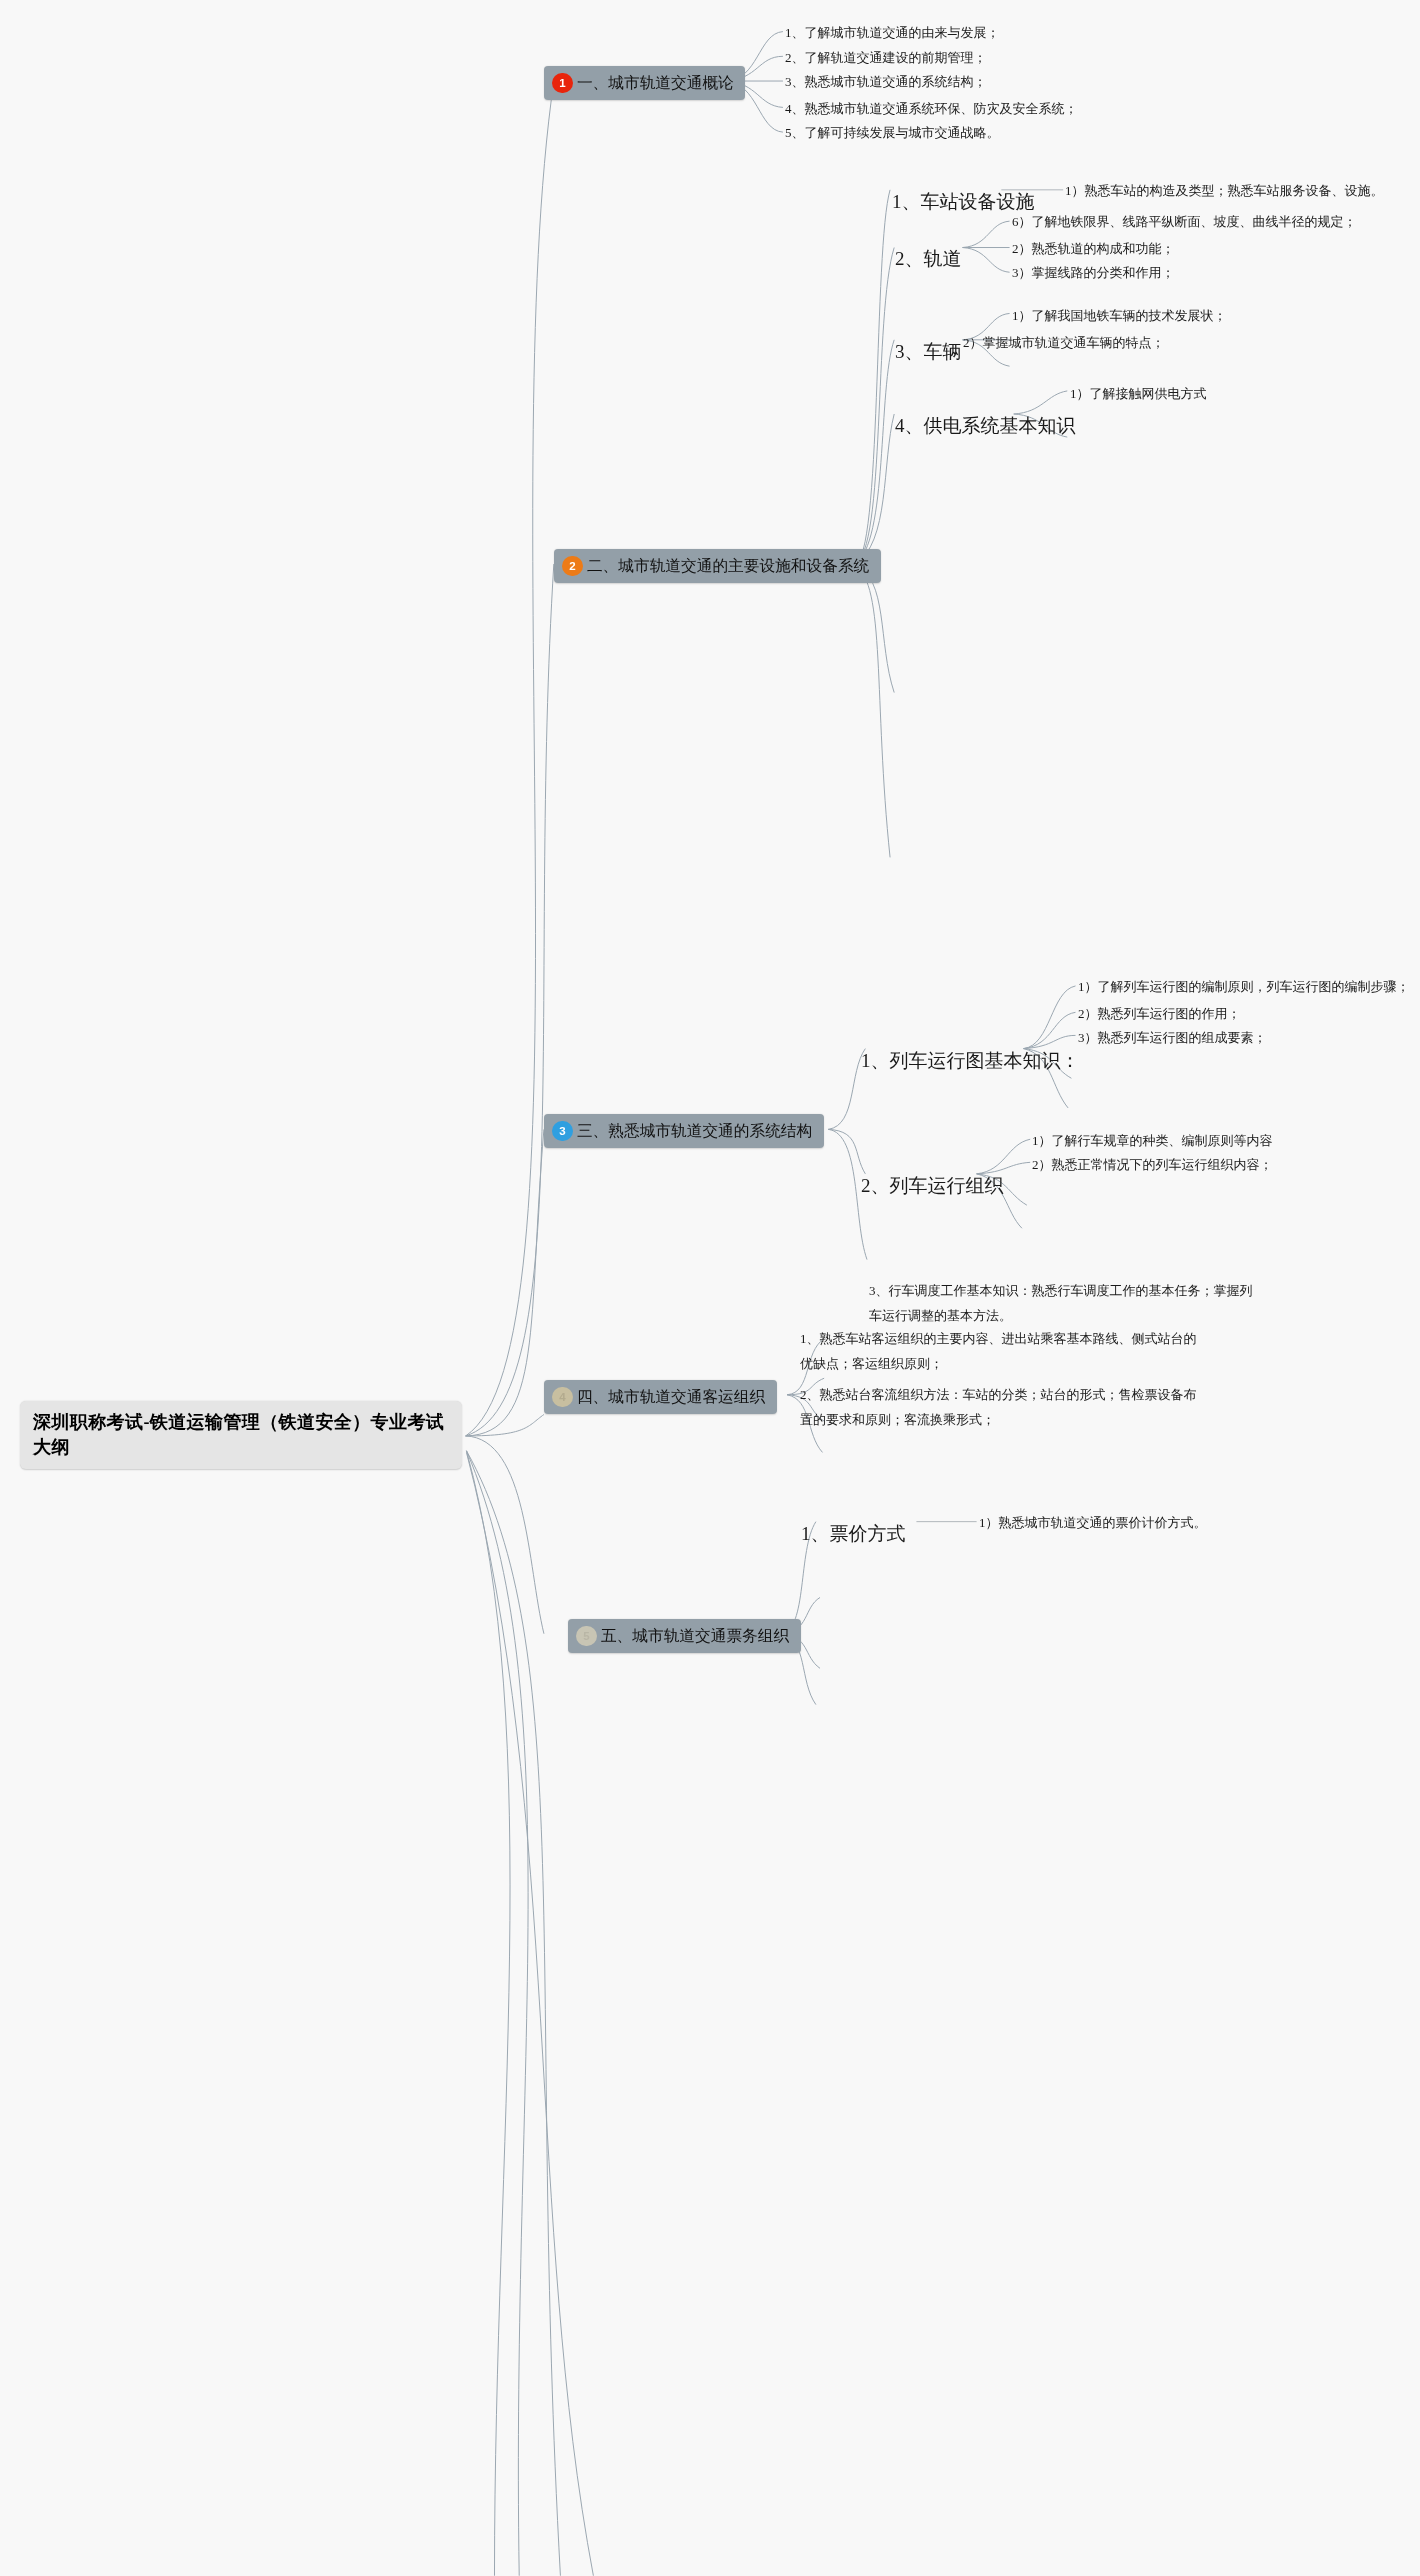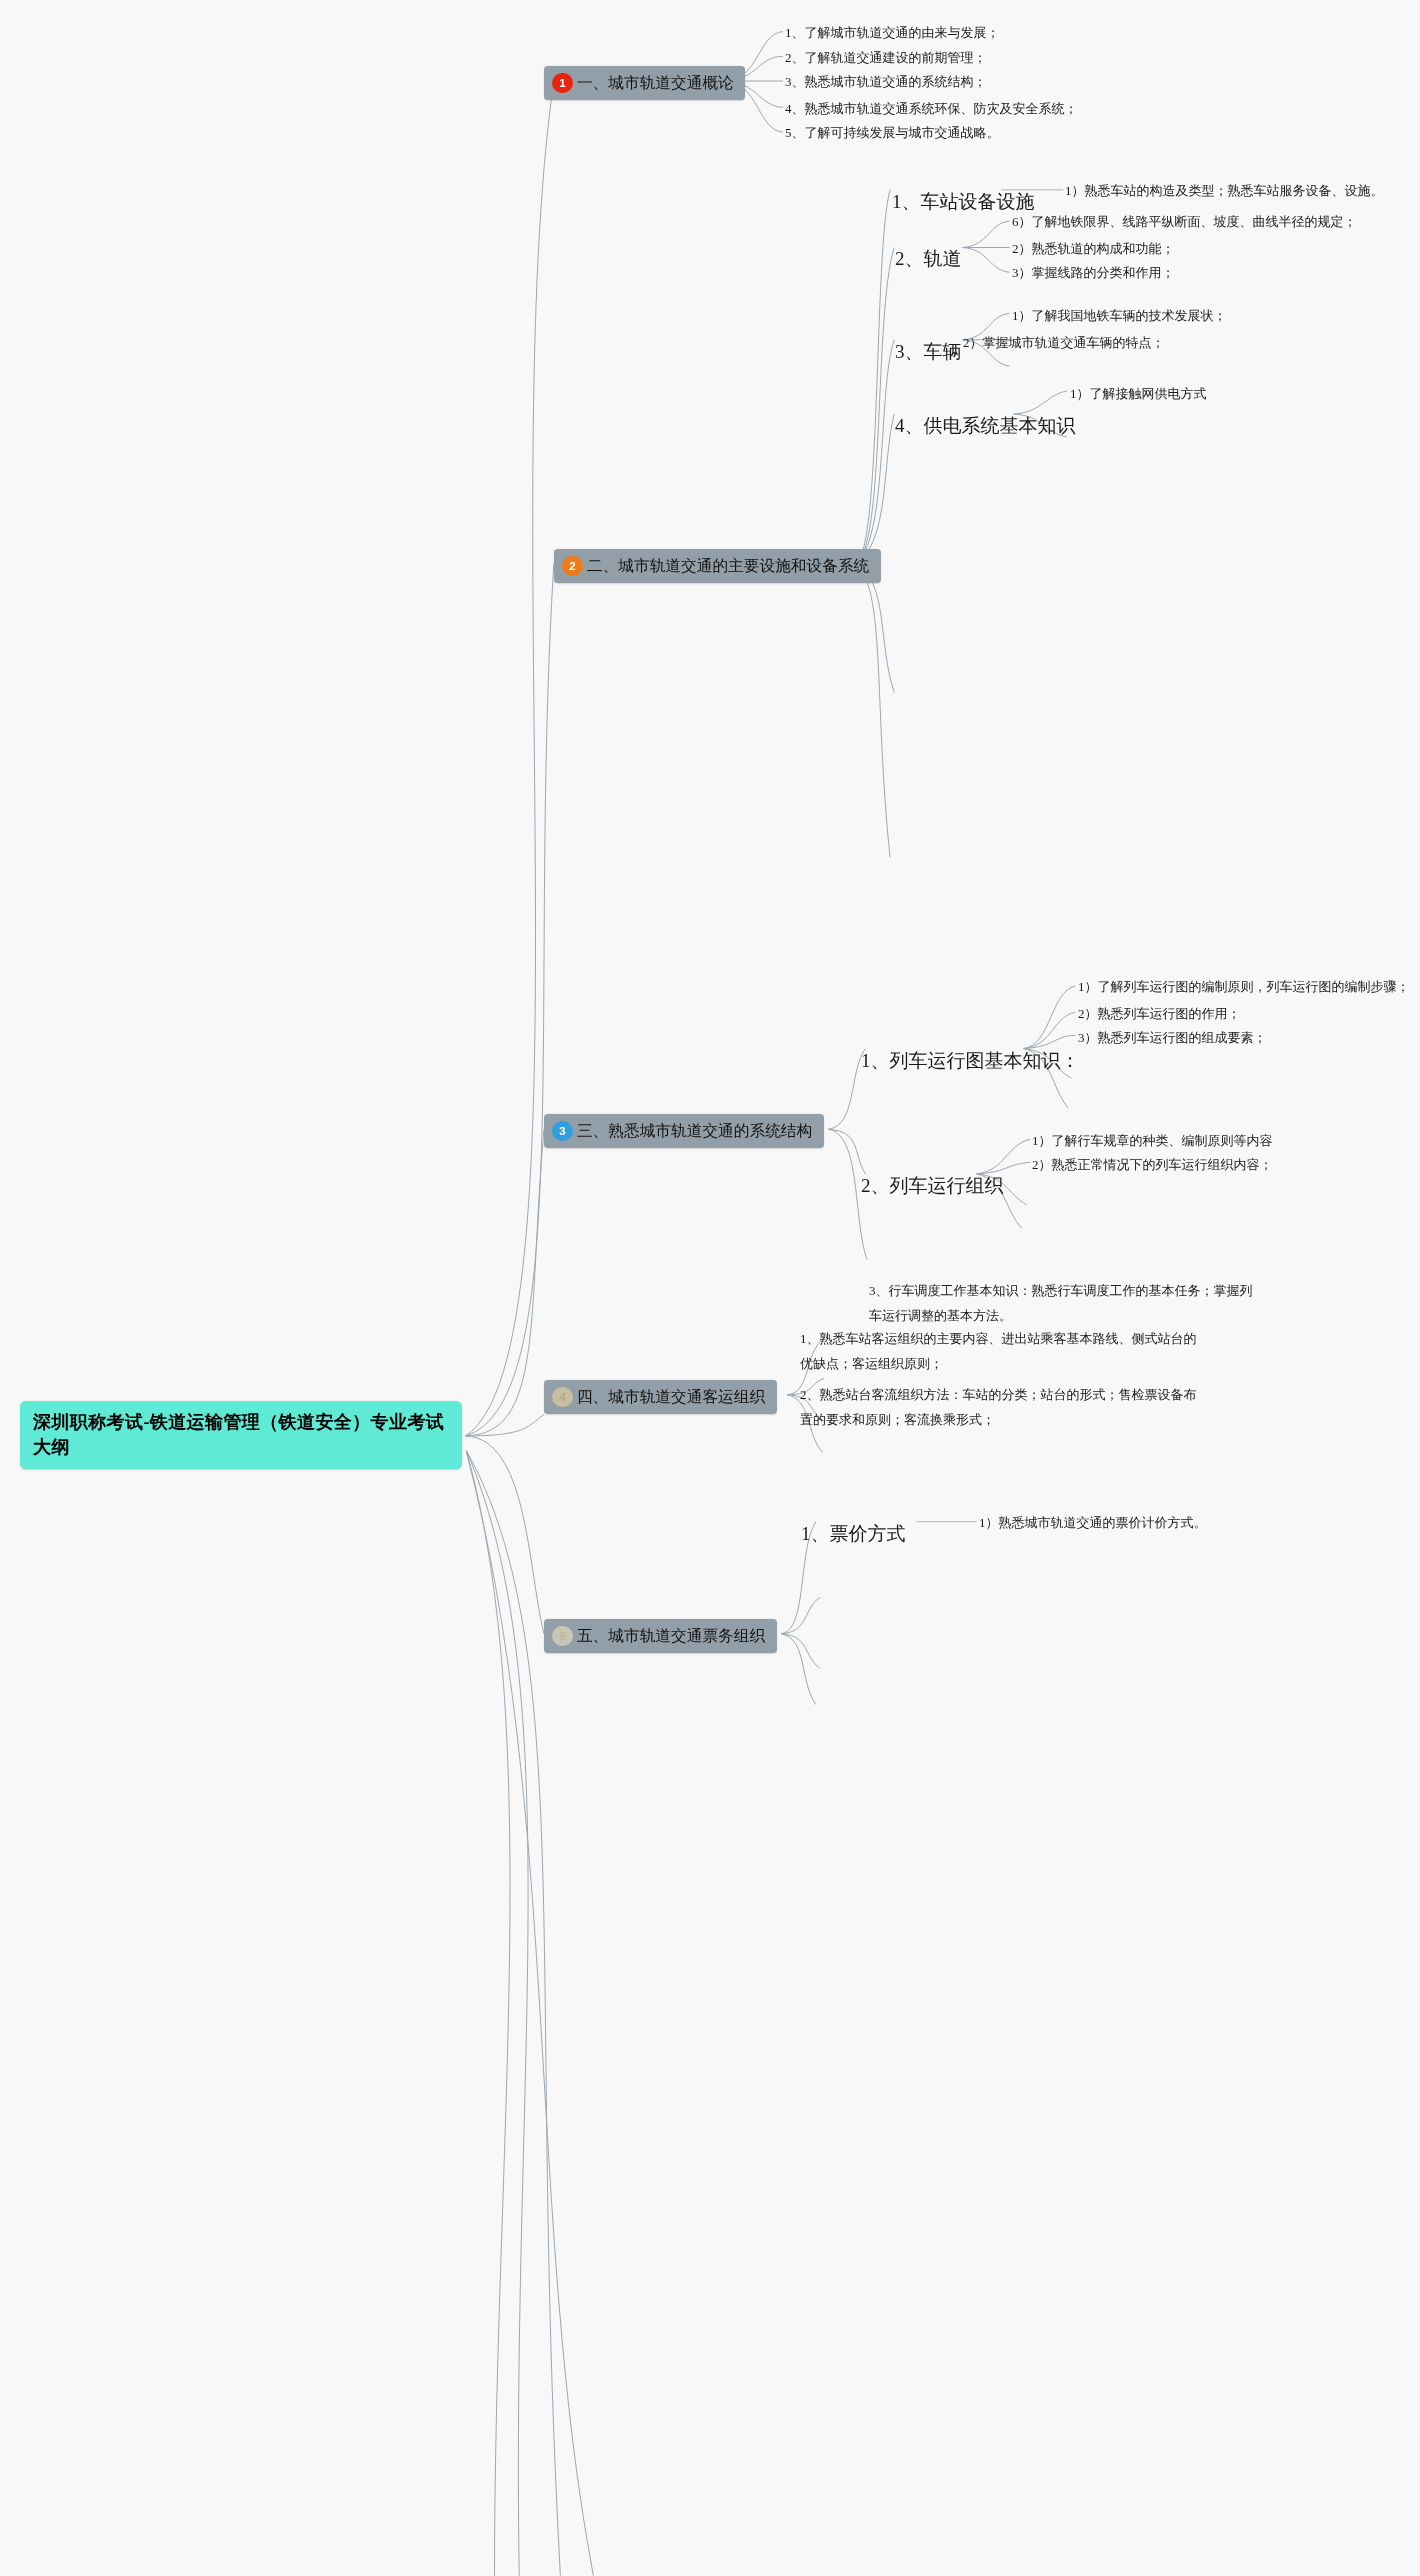--- a/index.html
+++ b/index.html
@@ -13,21 +13,21 @@
   #canvas{position:absolute;left:0;top:0;width:1420px;height:2576px;}
   svg.links{position:absolute;left:0;top:0;width:1420px;height:2576px;pointer-events:none;}
   .node{
     position:absolute;
     box-sizing:border-box;
     display:flex;align-items:center;
     white-space:nowrap;
   }
   
   .root{
-    background:#5eead4;
+    background:#e5e5e5;
     border-radius:5.8px;
     color:#000;
     font-weight:bold;
     font-size:18px;
     line-height:25px;
     padding:9px 13px;
     white-space:normal;
     width:442px;
     letter-spacing:0.4px;
     box-shadow:0 0.8px 1.6px rgba(0,0,0,.18);
@@ -203,21 +203,21 @@
 
   <div class="leafwrap" style="left:869px;top:1246px;width:387px;margin-top:32px;">3、行车调度工作基本知识：熟悉行车调度工作的基本任务；掌握列车运行调整的基本方法。</div>
 
   <div class="node branch" style="left:544px;top:1380px;">
     <span class="badge b4">4</span>
     <span>四、城市轨道交通客运组织</span>
   </div>
   <div class="leafwrap" style="left:800px;top:1326px;width:400px;">1、熟悉车站客运组织的主要内容、进出站乘客基本路线、侧式站台的优缺点；客运组织原则；</div>
   <div class="leafwrap" style="left:800px;top:1382px;width:400px;">2、熟悉站台客流组织方法：车站的分类；站台的形式；售检票设备布置的要求和原则；客流换乘形式；</div>
 
-  <div class="node branch" style="left:544px;top:1619px;">
+  <div class="node branch" style="left:568px;top:1619px;">
     <span class="badge b5">5</span>
     <span>五、城市轨道交通票务组织</span>
   </div>
   <div class="l2" style="left:801px;top:1512px;">1、票价方式</div>
   <div class="leaf" style="left:979px;top:1510px;">1）熟悉城市轨道交通的票价计价方式。</div>
 
 </div>
 
 
 </body></html>

